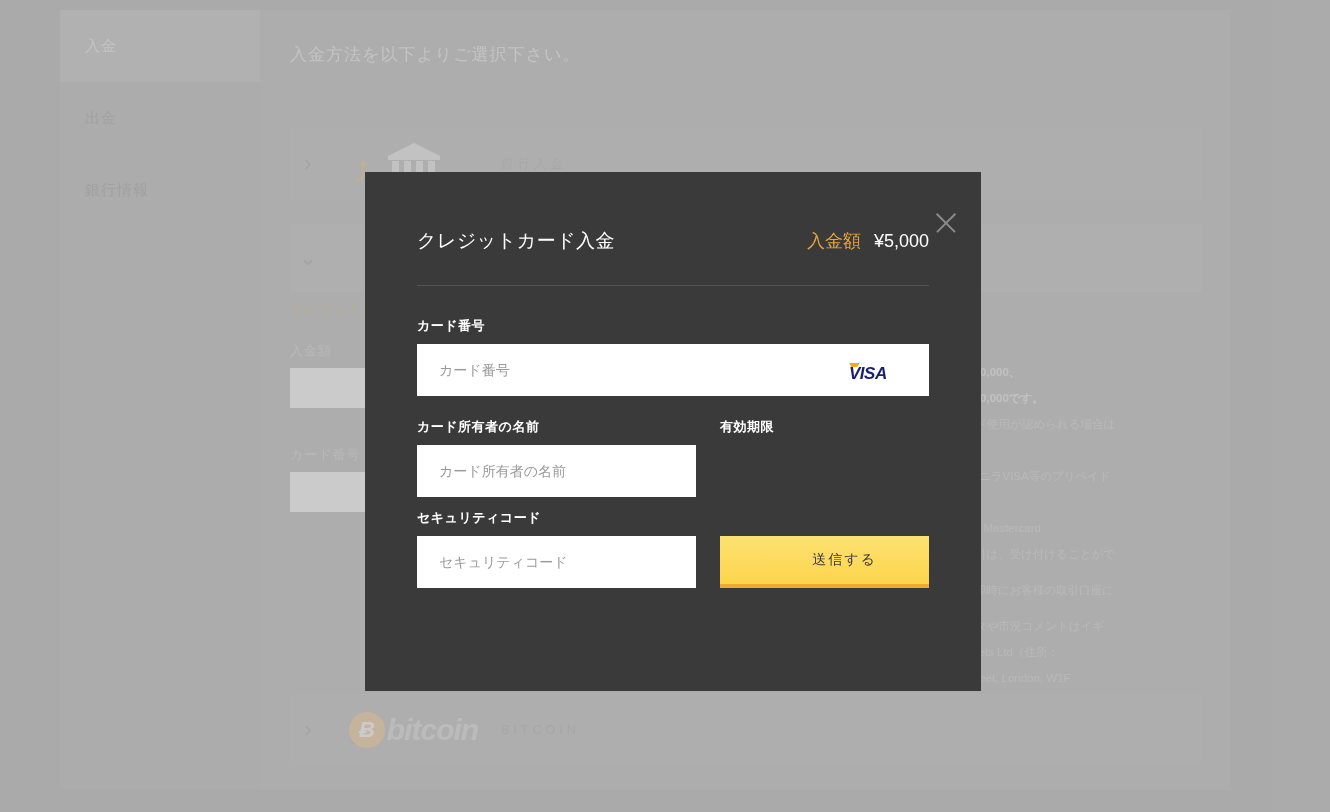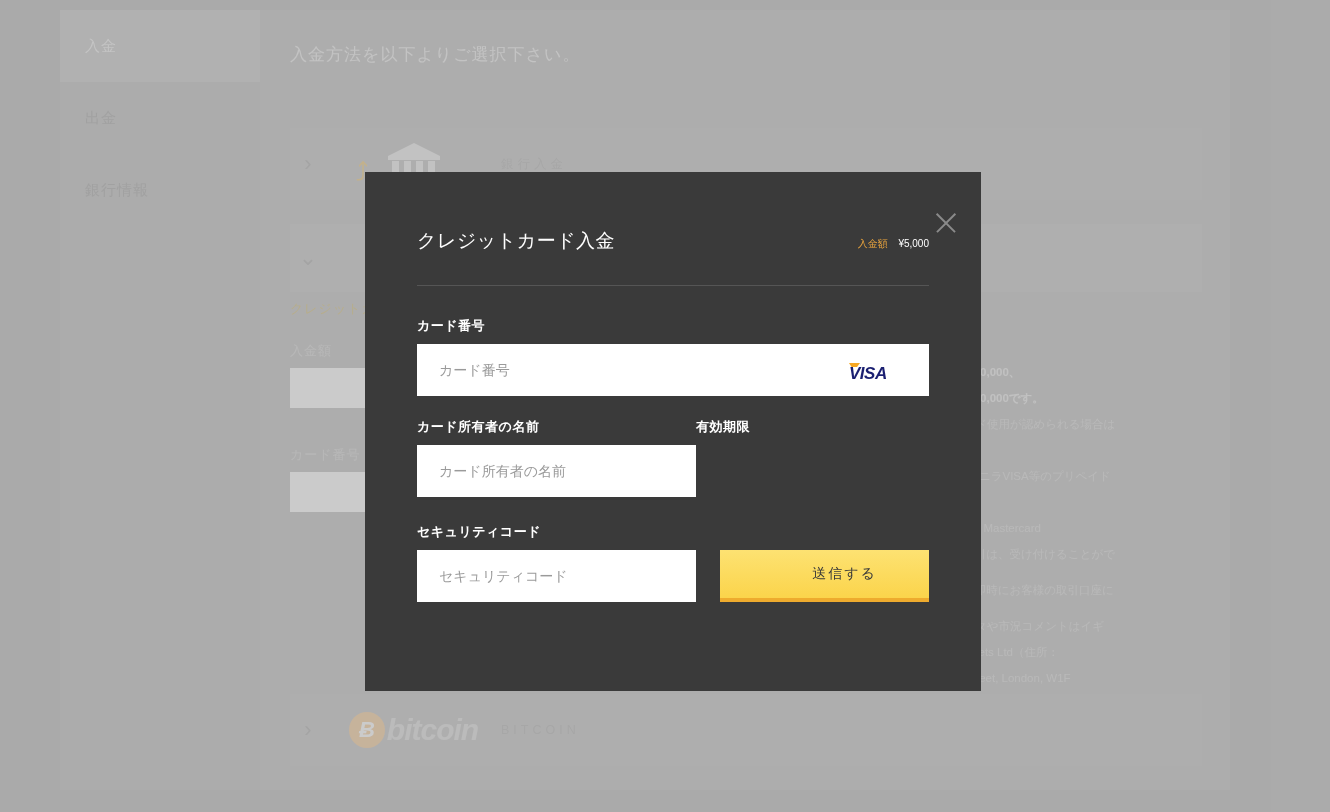--- a/index.html
+++ b/index.html
@@ -138,21 +138,21 @@
     width: 26px; height: 1.5px; background: #8a8a8a;
   }
   #modal-close:before { transform: rotate(45deg); }
   #modal-close:after  { transform: rotate(-45deg); }
 
   #modal-head {
     position: absolute; left: 52px; top: 56px; right: 52px;
     display: flex; align-items: baseline; justify-content: space-between;
   }
   #modal-title { font-size: 19px; letter-spacing: 0.5px; color: #ffffff; }
-  #modal-amount-wrap { font-size: 10px; white-space: nowrap; margin-left: 24px; }
+  #modal-amount-wrap { font-size: 18px; white-space: nowrap; margin-left: 24px; }
   #modal-amount-label { color: #e8a33d; margin-right: 8px; }
   #modal-amount-value { color: #ffffff; }
 
   #modal-divider {
     position: absolute; left: 52px; right: 52px; top: 113px;
     height: 1px; background: #555555;
   }
 
   #modal-body { position: absolute; left: 52px; top: 145px; right: 52px; }
   .field-label {
@@ -167,21 +167,21 @@
     font-family: "Liberation Sans", "DejaVu Sans", sans-serif;
   }
   .fld-input::placeholder { color: #9a9a9a; }
 
   .card-number-wrap { position: relative; margin-bottom: 22px; }
   #visa-mark {
     position: absolute; right: 24px; top: 50%; transform: translateY(-50%);
     width: 58px; height: 24px;
   }
 
-  .two-col { display: flex; margin-bottom: 26px; }
+  .two-col { display: flex; gap: 24px; margin-bottom: 12px; }
   .col-name { width: 279px; }
   .col-exp  { width: 197px; }
 
   .row-last { display: flex; gap: 24px; align-items: flex-end; }
   .submit-btn {
     width: 209px; height: 52px;
     border: none; cursor: pointer;
     background: linear-gradient(180deg, #fde272 0%, #fbd44b 100%);
     border-bottom: 4px solid #eeab2e;
     color: #3a3a3a; font-size: 14px; letter-spacing: 2px;

